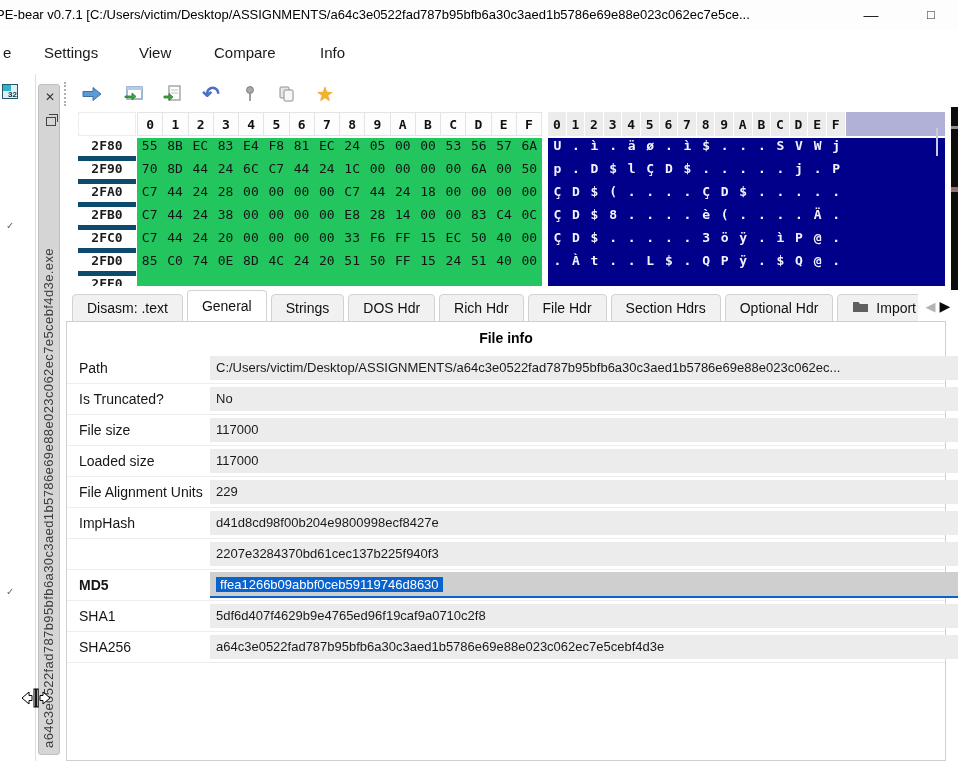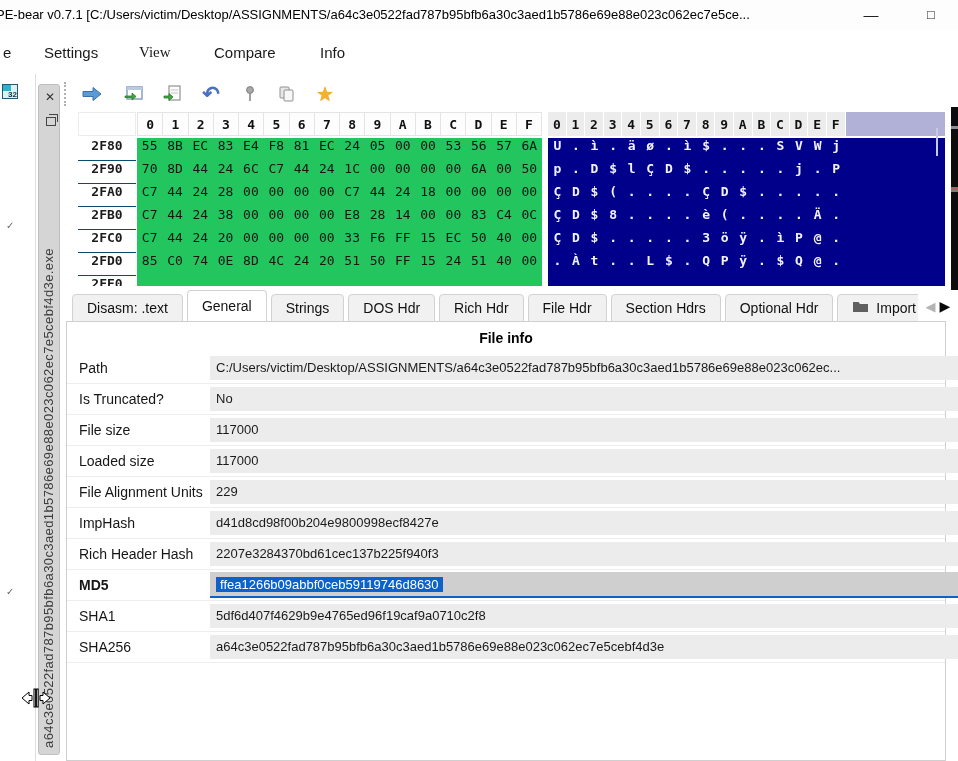--- a/index.html
+++ b/index.html
@@ -8,21 +8,21 @@
   
   .titlebar{position:absolute;left:0;top:0;width:958px;height:30px;background:#fdfdfd;}
   .title-text{position:absolute;left:-4px;top:7px;font-size:13px;color:#000;white-space:nowrap;}
   .win-btn{position:absolute;top:3px;width:30px;height:24px;text-align:center;line-height:24px;
            font-size:15px;color:#222;}
   .btn-min{left:856px;}
   .btn-max{left:916px;font-size:13px;}
   
   .menubar{position:absolute;left:0;top:30px;width:958px;height:44px;background:#fff;}
   .menu-item{position:absolute;top:14px;font-size:15px;color:#1a1a1a;}
-  .mi0{left:3px;} .mi1{left:44px;} .mi2{left:139px;font-family:Liberation Serif, serif;} .mi3{left:214px;} .mi4{left:320px;}
+  .mi0{left:3px;} .mi1{left:44px;} .mi2{left:139px;} .mi3{left:214px;} .mi4{left:320px;}
   
   .left-strip{position:absolute;left:0;top:74px;width:35px;height:687px;background:#fff;
               border-right:1px solid #dedede;}
   .icon32{position:absolute;left:2px;top:10px;width:16px;height:15px;background:#dff0f5;
           border:1px solid #23586f;box-sizing:border-box;text-align:center;}
   .icon32 .bar{position:absolute;left:0;top:0;width:8px;height:6px;background:#2fb3c9;}
   .icon32 .lbl{position:absolute;right:0;bottom:-1px;font:bold 8px "Liberation Sans",sans-serif;color:#15303d;}
   .tree-mark{position:absolute;font-size:10px;color:#666;}
   .tm1{left:6px;top:146px;} .tm2{left:6px;top:512px;}
   
@@ -46,21 +46,21 @@
                   border:1px solid #ececec;box-sizing:border-box;}
   .hexhead{position:absolute;left:137px;top:112px;width:405px;height:24px;display:flex;}
   .hcell{flex:1;background:#fdfdfd;border:1px solid #e4e4e4;border-left:none;box-sizing:border-box;
          font:bold 13px "DejaVu Sans Mono",monospace;display:flex;align-items:center;justify-content:center;}
   .hcell:first-child{border-left:1px solid #e4e4e4;}
   .asciihead{position:absolute;left:548px;top:112px;width:397px;height:24px;background:#b1b1d7;display:flex;}
   .acell{width:18.6px;background:#ececec;border-right:1px solid #fff;box-sizing:border-box;
          font:bold 13px "DejaVu Sans Mono",monospace;display:flex;align-items:center;justify-content:center;}
   .offset-col{position:absolute;left:78px;top:138px;width:58px;height:148px;background:#fff;overflow:hidden;}
   .ocell{height:23px;line-height:23px;text-align:center;font:bold 13px "DejaVu Sans Mono",monospace;
-         color:#1c1c1c;border-bottom:1px solid #0c4a6e;box-sizing:border-box;}
+         color:#1c1c1c;border-bottom:5px solid #0c4a6e;box-sizing:border-box;}
   .hex-body{position:absolute;left:137px;top:138px;width:405px;height:148px;background:#22c55e;overflow:hidden;}
   .hex-row{display:flex;height:23px;}
   .bcell{flex:1;text-align:center;line-height:23px;font:13px "DejaVu Sans Mono",monospace;color:#151515;}
   .ascii-body{position:absolute;left:548px;top:138px;width:397px;height:148px;background:#00008b;overflow:hidden;}
   .arow{display:flex;height:23px;}
   .accell{width:18.6px;text-align:center;line-height:23px;font:bold 13px "DejaVu Sans Mono",monospace;color:#f2f2ff;}
   .navy-thumb{position:absolute;left:936px;top:128px;width:2px;height:28px;background:#c9c9dd;}
   .black-strip{position:absolute;left:951px;top:107px;width:7px;height:208px;background:#0c0c0c;}
   .dash-gray{position:absolute;left:951px;top:126px;width:7px;height:3px;background:#8f8f8f;}
   .dash-red{position:absolute;left:951px;top:187px;width:7px;height:3px;background:#b25e5e;border-bottom:2px solid #7d7d7d;}
@@ -498,21 +498,20 @@
         </div>
         <div class="irow">
           <div class="ilabel">File Alignment Units</div>
           <div class="ival">229</div>
         </div>
         <div class="irow">
           <div class="ilabel">ImpHash</div>
           <div class="ival">d41d8cd98f00b204e9800998ecf8427e</div>
         </div>
         <div class="irow">
-          <div class="ilabel">Rich Header Hash</div>
           <div class="ival">2207e3284370bd61cec137b225f940f3</div>
         </div>
         <div class="irow bold selected">
           <div class="ilabel">MD5</div>
           <div class="ival"><span class="sel">ffea1266b09abbf0ceb59119746d8630</span></div>
         </div>
         <div class="irow">
           <div class="ilabel">SHA1</div>
           <div class="ival">5df6d407f4629b9e4765ed96f19caf9a0710c2f8</div>
         </div>

